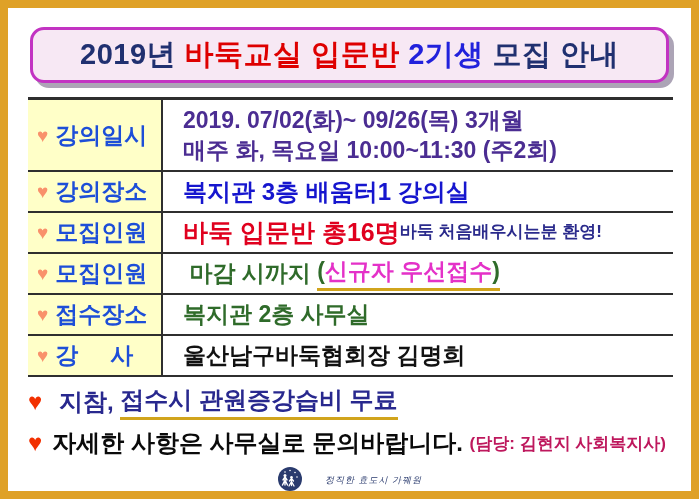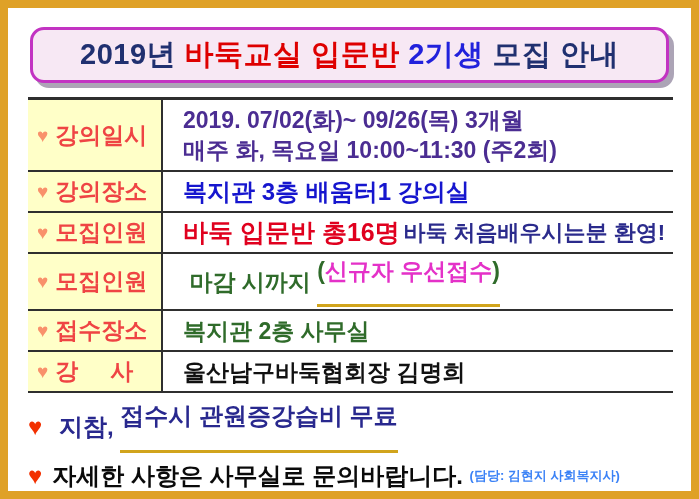--- a/index.html
+++ b/index.html
@@ -13,40 +13,40 @@
   .t-navy{color:#203070;} .t-red{color:#DE0000;} .t-blue{color:#2121DC;}
 
   
   .table{margin:14px 18px 0 20px;border-top:3px solid #2F2F2F;border-bottom:2px solid #2F2F2F;}
   .row{display:flex;border-bottom:2px solid #2F2F2F;min-height:39px;align-items:stretch;}
   .row:last-child{border-bottom:none;}
   .row.tall{min-height:70px;}
   .cell-label{box-sizing:border-box;width:135px;background:#FFFFC8;display:flex;align-items:center;
     padding-left:9px;border-right:2px solid #2F2F2F;flex:0 0 auto;}
   .cell-label .heart{color:#F9916B;font-size:19px;margin-right:7px;line-height:1;}
-  .cell-label .lbl{color:#ef4444;font-weight:bold;font-size:23px;white-space:pre;}
+  .cell-label .lbl{color:#1d4ed8;font-weight:bold;font-size:23px;white-space:pre;}
   .cell-value{flex:1 1 auto;display:flex;align-items:center;padding:2px 8px 2px 14px;background:#fff;margin-left:6px;}
   .cell-value.col{flex-direction:column;align-items:flex-start;justify-content:center;}
   .v-line{font-weight:bold;font-size:23px;line-height:1.32;white-space:pre;}
   .purple{color:#4B2D92;}
   .blue{color:#1616CE;font-size:24px;}
   .red-big{color:#E0001E;font-size:25px;}
-  .navy-note{color:#2B2B8C;font-size:22px;}
+  .navy-note{color:#2B2B8C;font-size:17px;}
   .magenta{color:#E431C8;}
   .green{color:#2F6B2A;}
   .black{color:#111111;}
-  .spread{justify-content:space-between;}
-  .underline-gold{border-bottom:3px solid #D1A41C;padding-bottom:18px;white-space:pre;}
+  .spread{}
+  .underline-gold{border-bottom:3px solid #D1A41C;padding-bottom:1px;white-space:pre;}
 
   
   .note-line{display:flex;align-items:center;padding-left:20px;margin-top:7px;white-space:pre;}
   .note-line .heart-big{color:#F23000;font-size:24px;margin-right:10px;line-height:1;}
   .note-navy{color:#28288E;font-weight:bold;font-size:24px;}
   .note-black{color:#0A0A0A;font-weight:bold;font-size:24px;}
-  .note-contact{color:#3b82f6;font-weight:bold;font-size:13px;}
+  .note-contact{color:#be185d;font-weight:bold;font-size:17px;}
 
   
   .logo-bar{margin-top:7px;display:flex;align-items:center;justify-content:center;gap:22px;}
   .logo-text{display:flex;flex-direction:column;line-height:1.1;}
   .logo-slogan{color:#2A3B6E;font-size:9px;font-style:italic;letter-spacing:1px;}
   .logo-name{color:#1E2B5C;font-weight:bold;font-size:16px;letter-spacing:1px;}
 </style>
 </head>
 <body>
 

